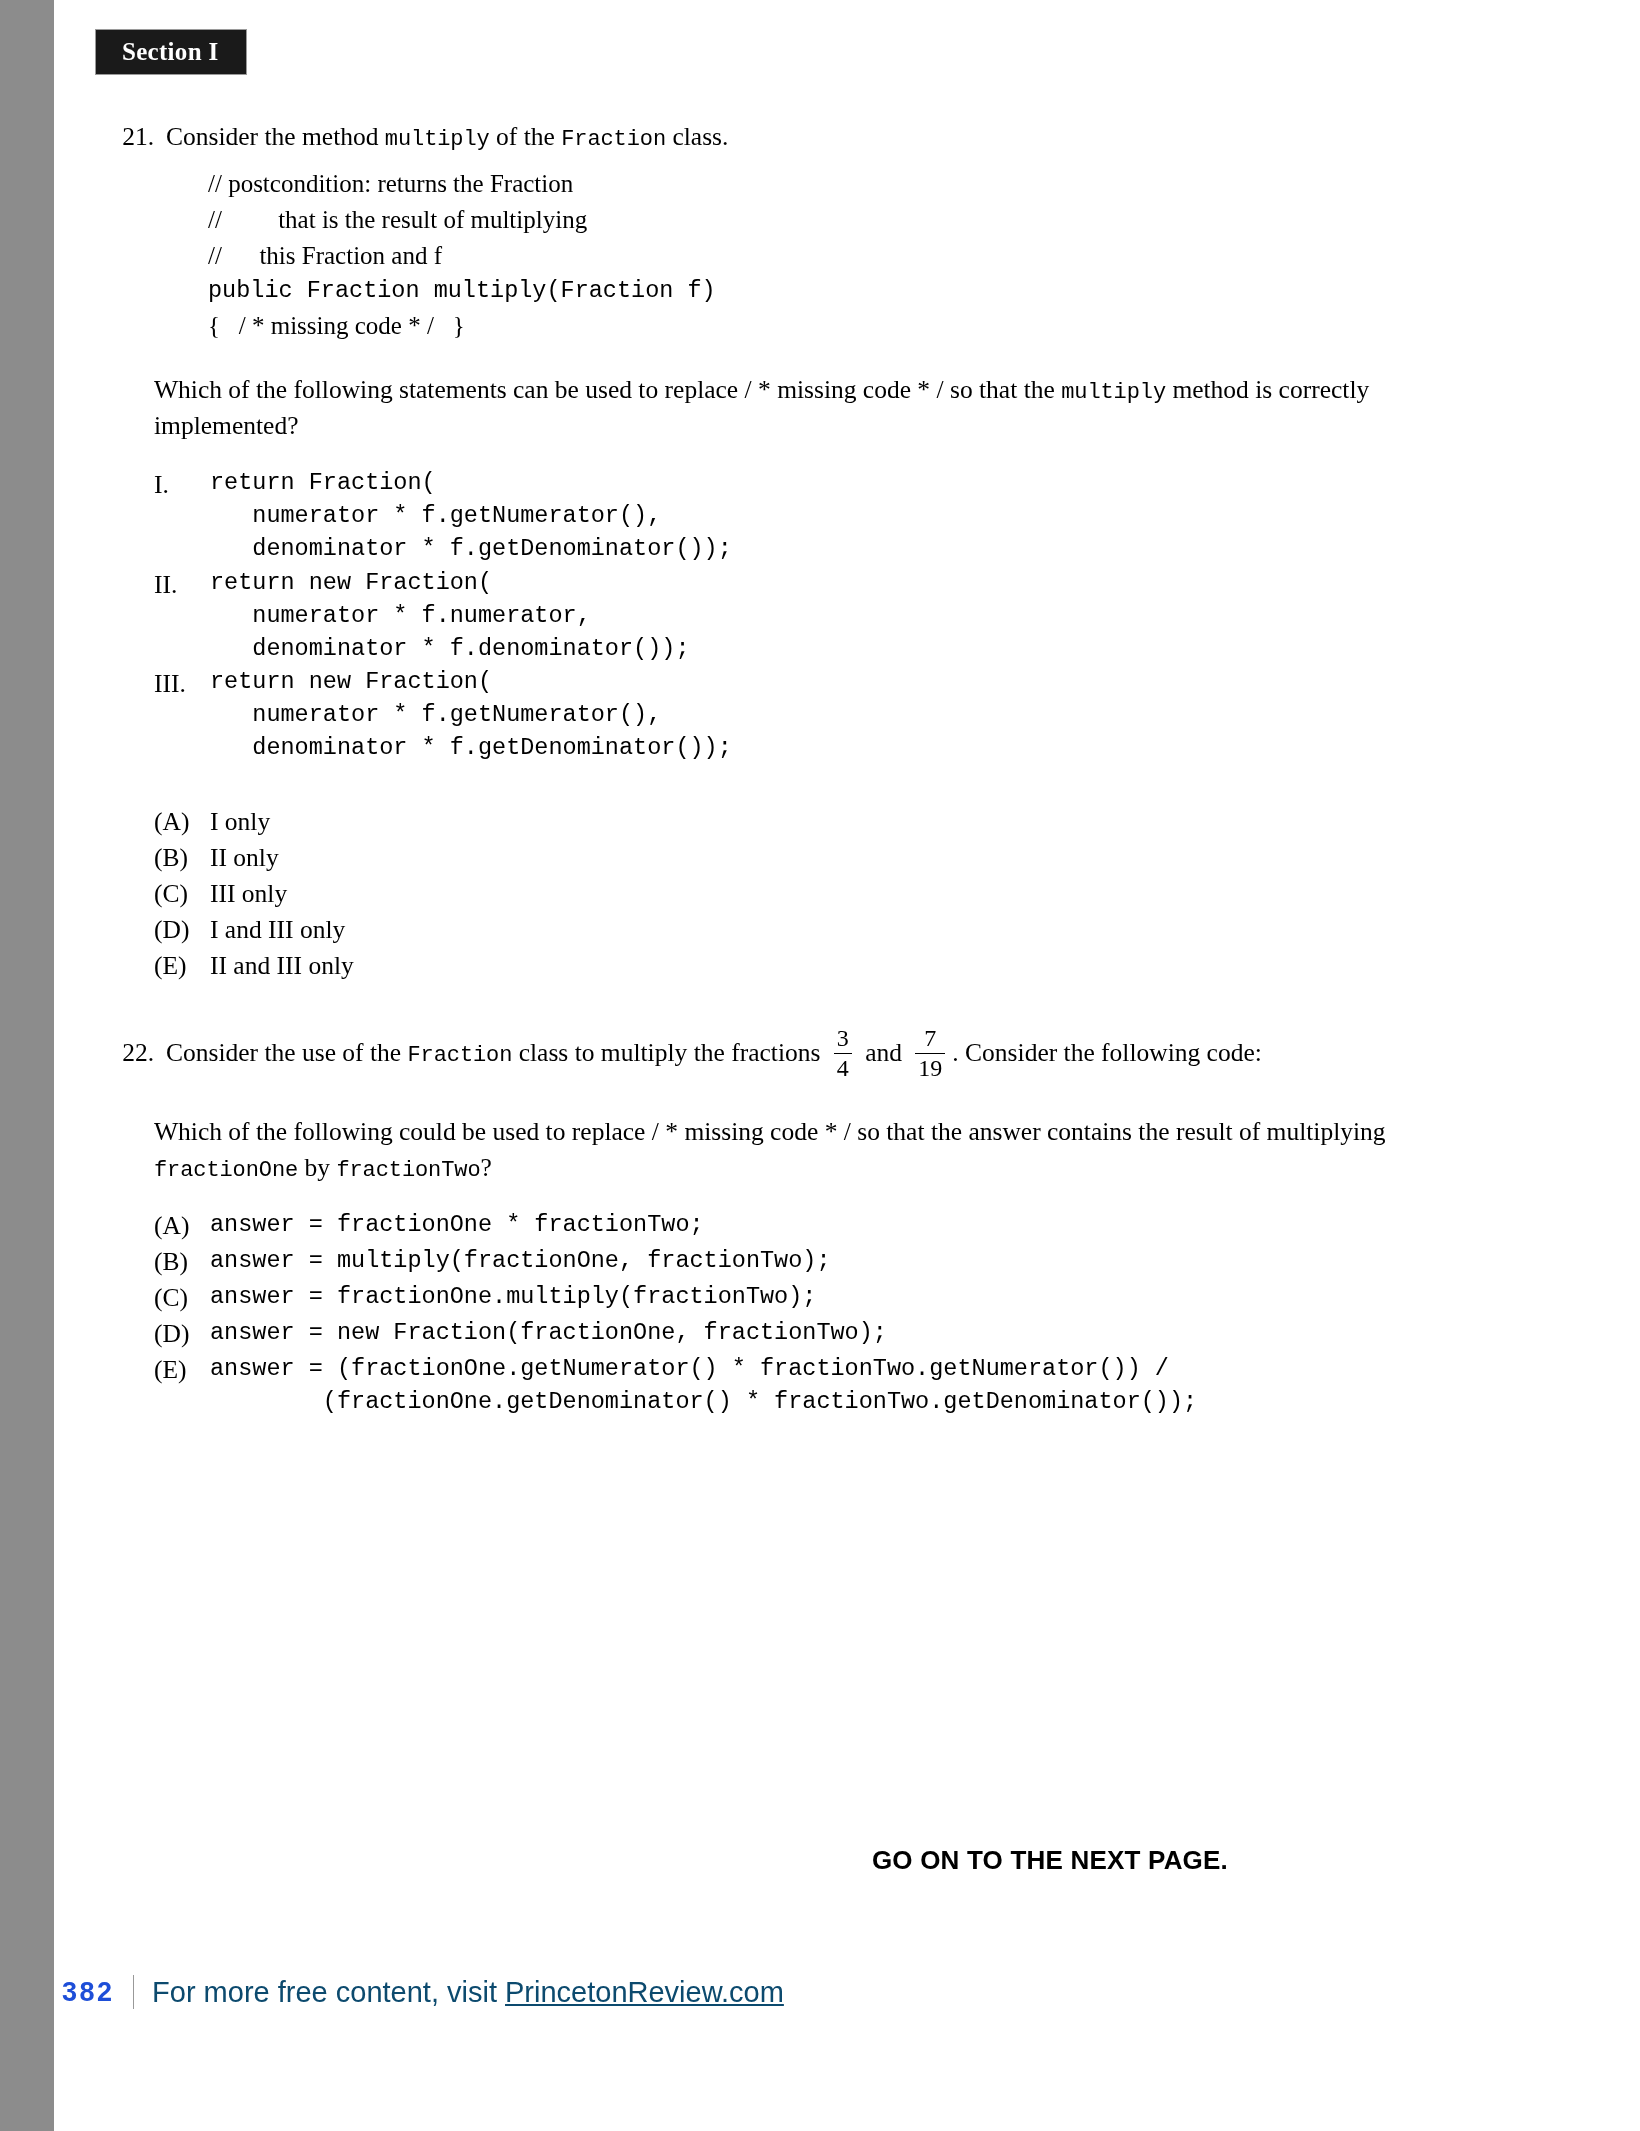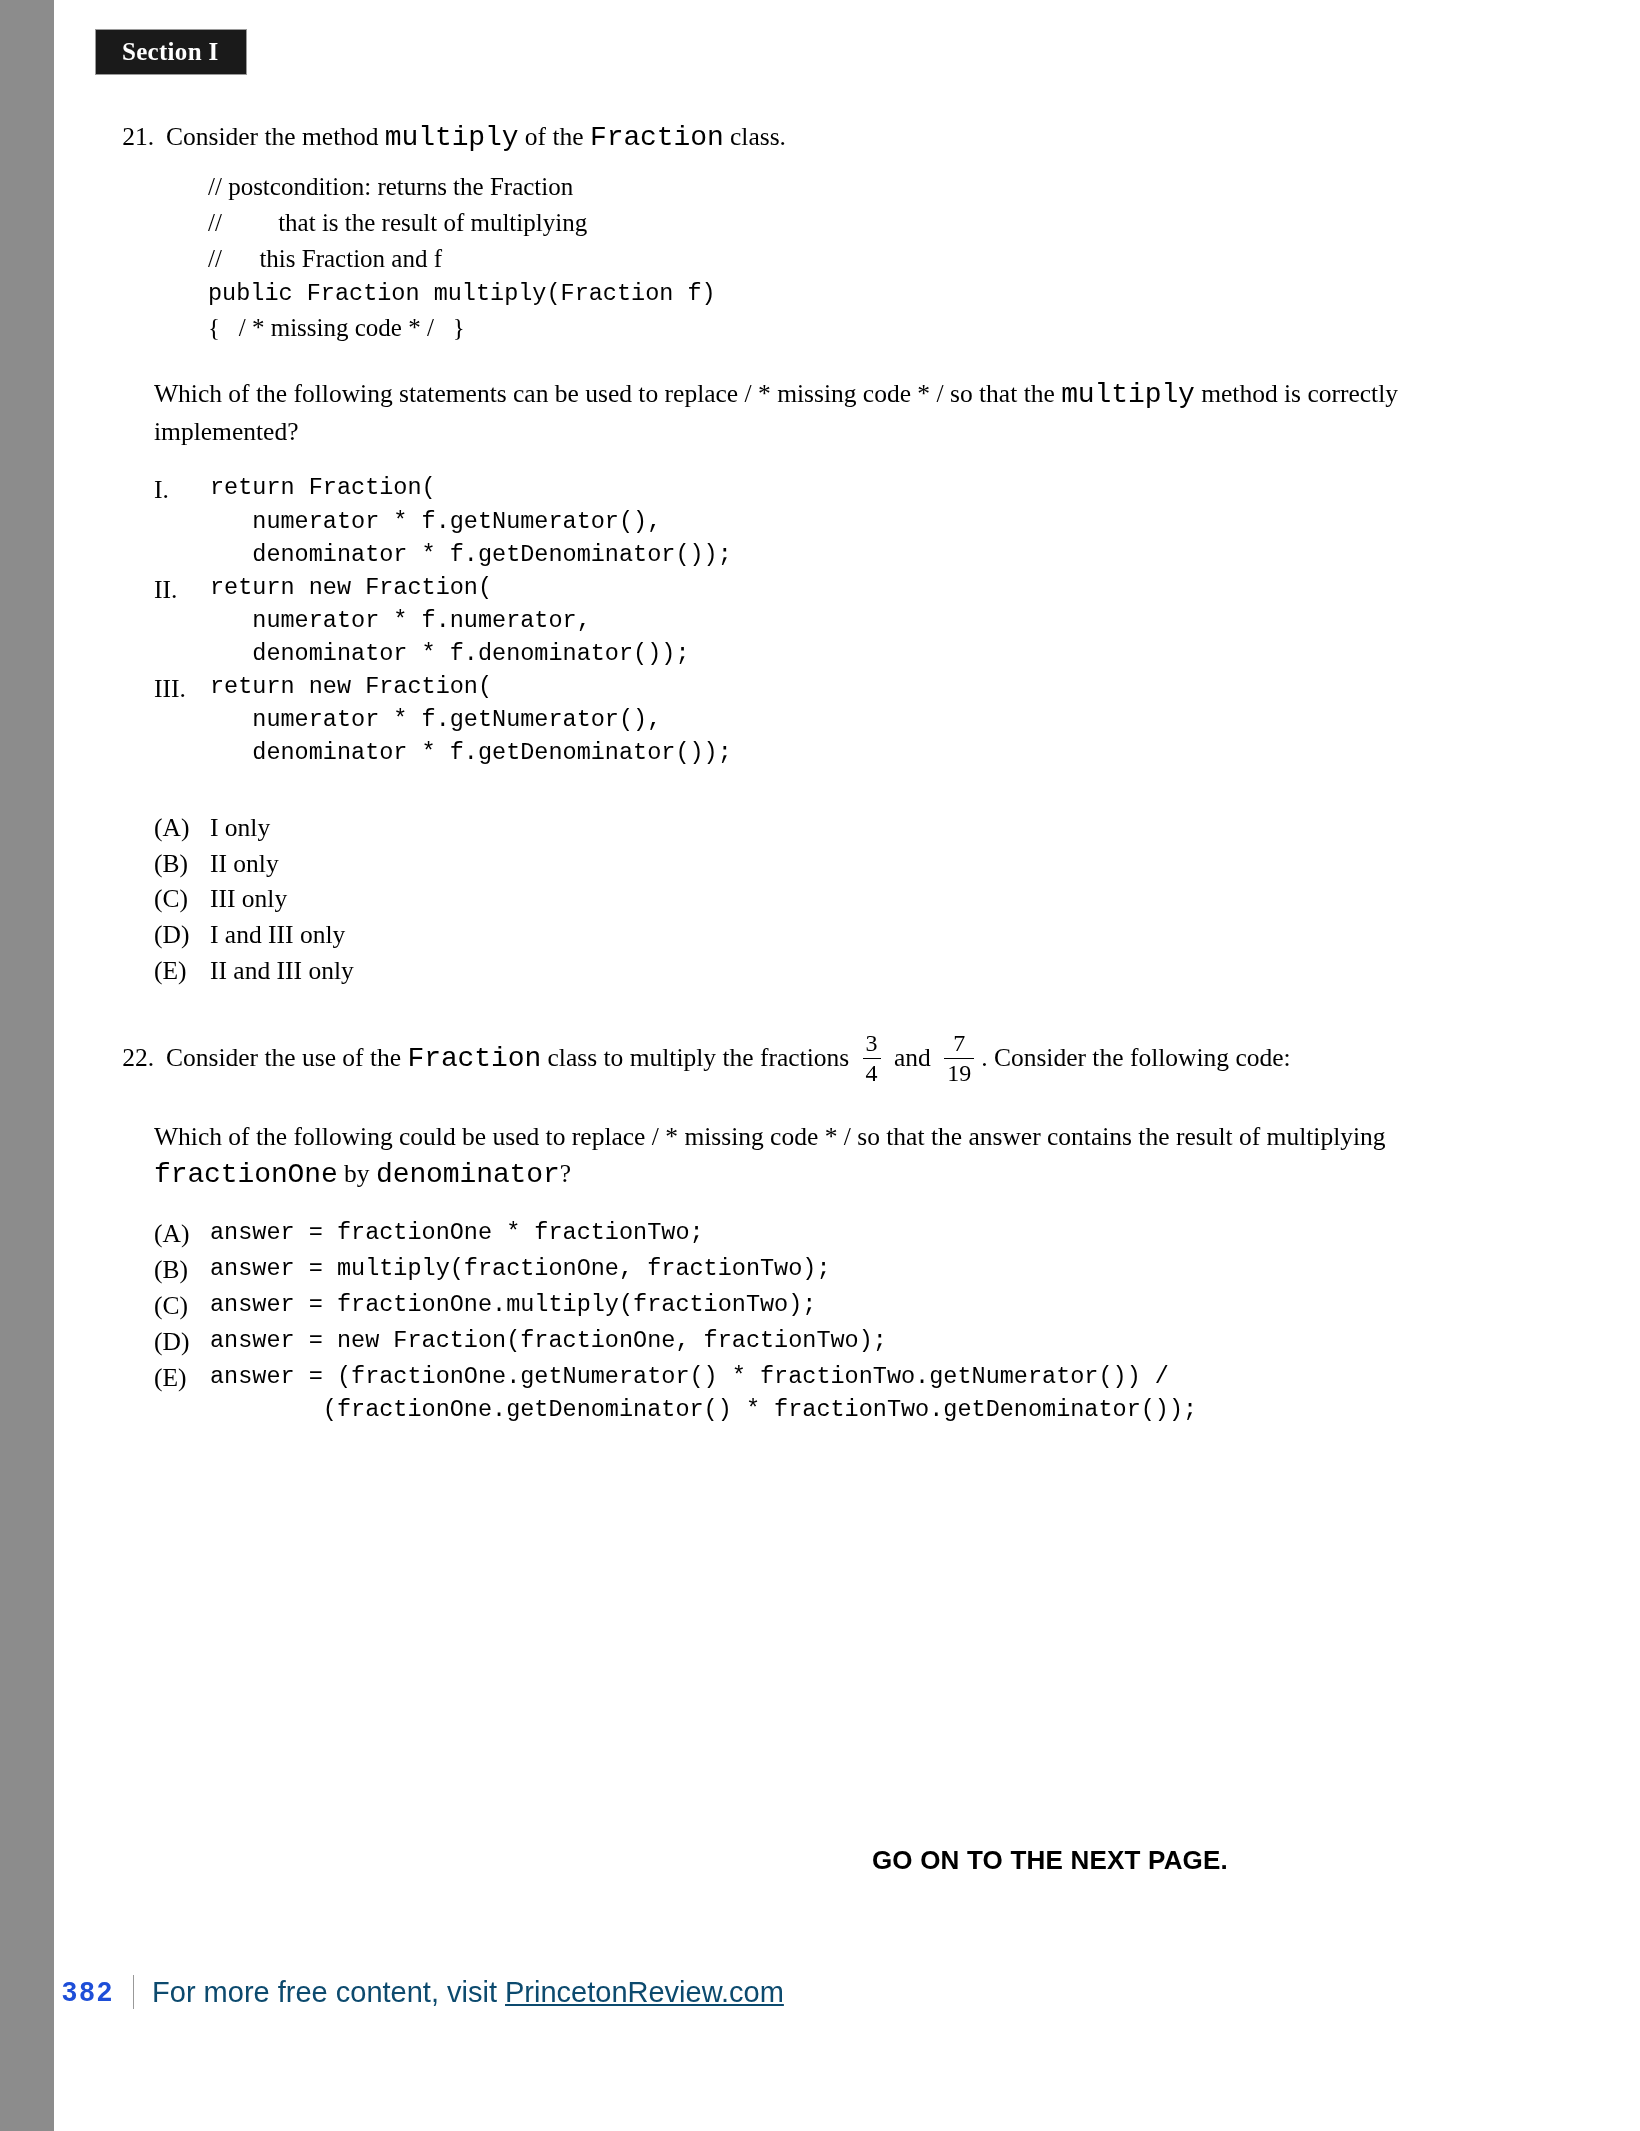--- a/index.html
+++ b/index.html
@@ -79,21 +79,21 @@
     text-align: right;
     padding-right: 12px;
     font-size: 25.5px;
   }
   .q-text {
     flex: 1;
   }
 
   .mono {
     font-family: "Liberation Mono", "DejaVu Sans Mono", monospace;
-    font-size: 28px;
+    font-size: 22px;
     letter-spacing: -0.1px;
   }
 
   
   .code {
     font-family: "Liberation Mono", "DejaVu Sans Mono", monospace;
     font-size: 23.5px;
     line-height: 1.41;
     white-space: pre;
     margin-left: 112px;
@@ -311,21 +311,21 @@
       </div>
 
       <div class="question" style="margin-top:44px;">
 
         <div class="q-head">
           <div class="q-num">22.</div>
           <div class="q-text"><span>Consider the use of the </span><span class="mono">Fraction</span><span> class to multiply the fractions </span><span class="frac"><span class="num">3</span><span class="bar"></span><span class="den">4</span></span><span> and </span><span class="frac"><span class="num">7</span><span class="bar"></span><span class="den">19</span></span><span>. Consider the following code:</span></div>
         </div>
 
 
-        <div class="para" style="margin-top:32px;max-width:1300px;"><span>Which of the following could be used to replace </span><span>/ * missing code * / </span><span> so that the answer contains the result of multiplying </span><span class="mono">fractionOne</span><span> by </span><span class="mono">denominator</span><span>?</span></div>
+        <div class="para" style="margin-top:32px;max-width:1300px;"><span>Which of the following could be used to replace </span><span>/ * missing code * / </span><span> so that the answer contains the result of multiplying </span><span class="mono">fractionOne</span><span> by </span><span class="mono">fractionTwo</span><span>?</span></div>
 
         <div class="choices" style="margin-top:22px;">
           <div class="choice">
             <div class="choice-label">(A)</div>
             <div class="choice-text-mono">answer = fractionOne * fractionTwo;</div>
           </div>
           <div class="choice">
             <div class="choice-label">(B)</div>
             <div class="choice-text-mono">answer = multiply(fractionOne, fractionTwo);</div>
           </div>

